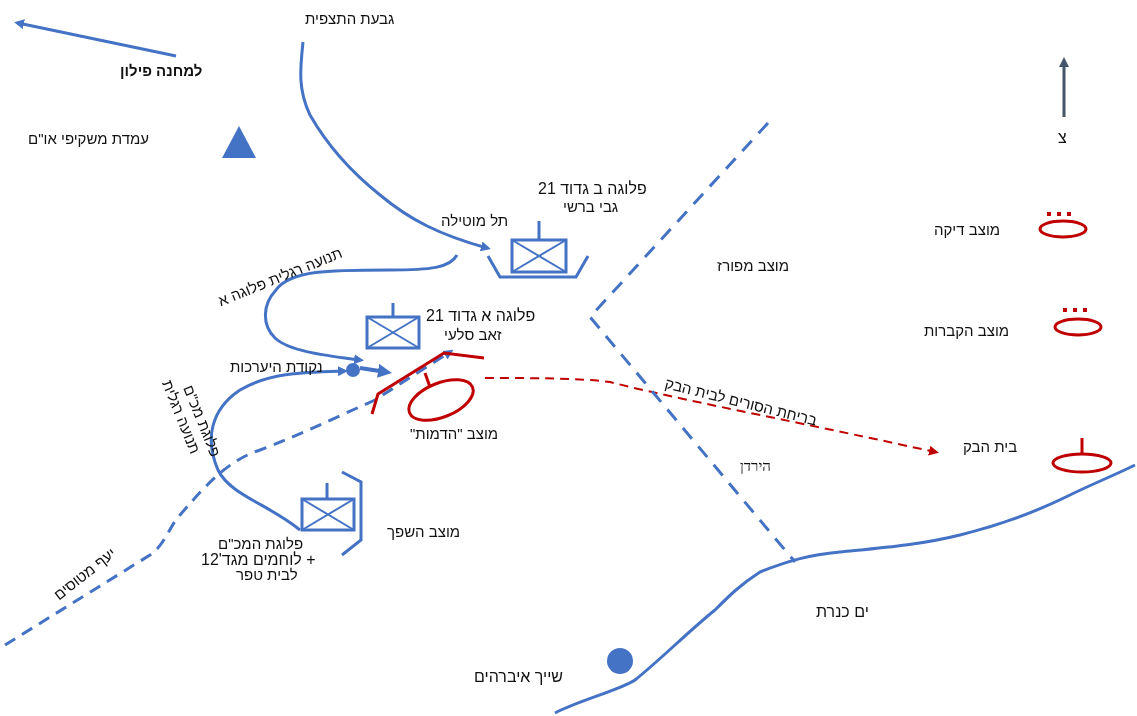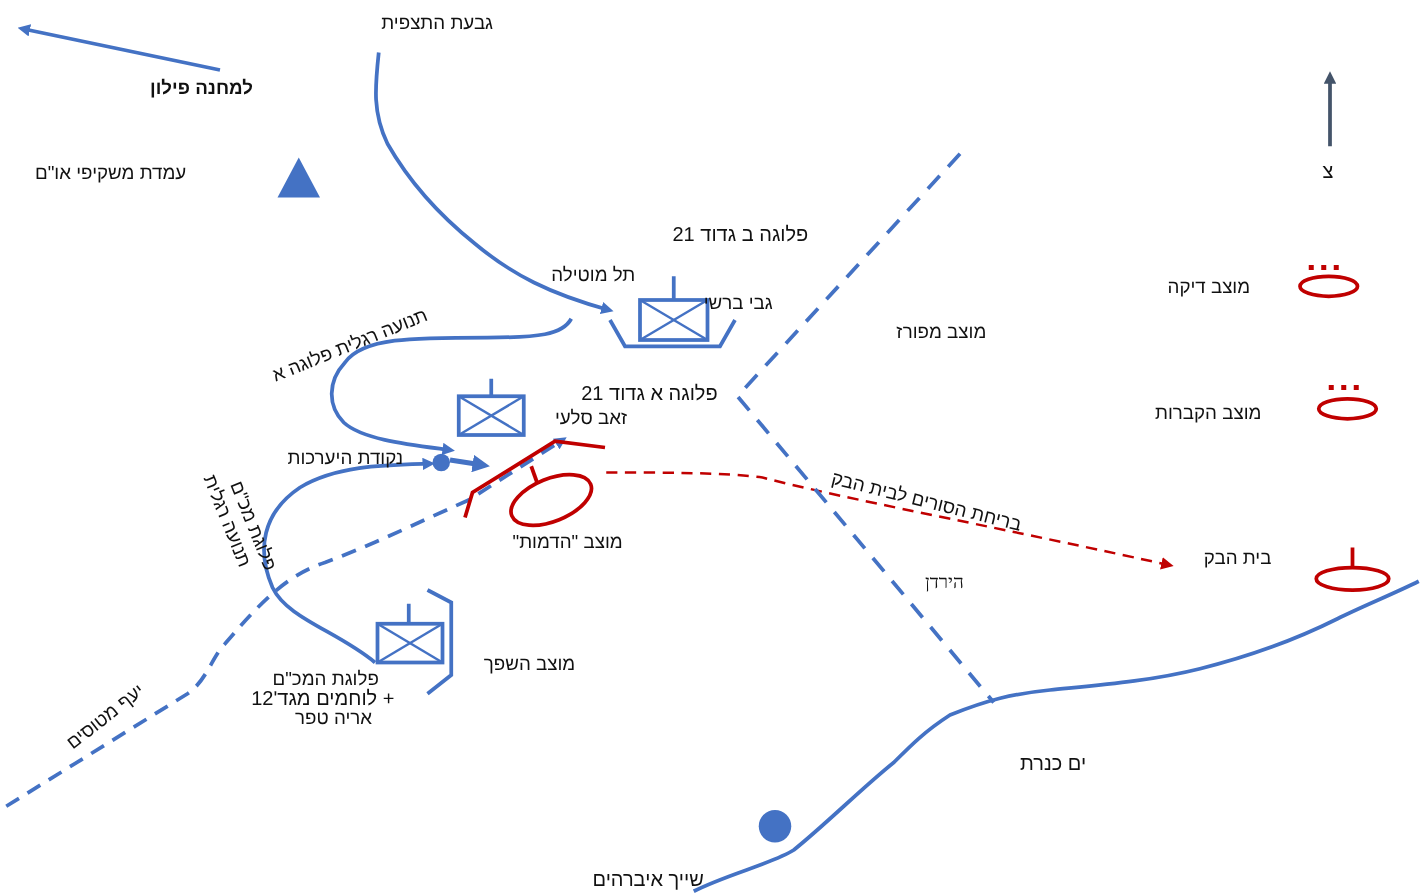--- a/index.html
+++ b/index.html
@@ -101,34 +101,34 @@
     <ellipse cx="1082" cy="463" rx="29" ry="9" fill="none" stroke="#c00000" stroke-width="3"></ellipse>
     <line x1="1082" y1="438" x2="1082" y2="454" stroke="#c00000" stroke-width="3"></line>
   </g>
 </svg>
 
 <div class="lbl" style="left:305px;top:10px;">גבעת התצפית</div>
 <div class="lbl" style="left:120px;top:62px;font-weight:bold;">למחנה פילון</div>
 <div class="lbl" style="left:28px;top:130px;">עמדת משקיפי או"ם</div>
 <div class="lbl" style="left:441px;top:212px;">תל מוטילה</div>
 <div class="lbl lbl2" style="left:538px;top:180px;">פלוגה ב גדוד 21</div>
-<div class="lbl" style="left:563px;top:198px;margin-top:36px;">גבי ברשי</div>
+<div class="lbl" style="left:563px;top:198px;">גבי ברשי</div>
 <div class="lbl rot" style="left:214px;top:268px;transform:rotate(-22deg);">תנועה רגלית פלוגה א</div>
-<div class="lbl lbl2" style="left:426px;top:307px;margin-left:39px;">פלוגה א גדוד 21</div>
+<div class="lbl lbl2" style="left:426px;top:307px;">פלוגה א גדוד 21</div>
 <div class="lbl" style="left:444px;top:326px;">זאב סלעי</div>
 <div class="lbl" style="left:230px;top:358px;">נקודת היערכות</div>
 <div class="lbl" style="left:410px;top:425px;">מוצב "הדמות"</div>
 <div class="lbl rot" style="left:142px;top:408px;transform:rotate(68deg);">תנועה רגלית</div>
 <div class="lbl rot" style="left:164px;top:412px;transform:rotate(68deg);">פלוגת מכ"ם</div>
 <div class="lbl" style="left:387px;top:523px;">מוצב השפך</div>
 <div class="lbl" style="left:218px;top:535px;">פלוגת המכ"ם</div>
 <div class="lbl lbl2" style="left:201px;top:551px;">+ לוחמים מגד'12</div>
-<div class="lbl" style="left:236px;top:566px;">אריה טפר</div>
+<div class="lbl" style="left:236px;top:566px;">לבית טפר</div>
 <div class="lbl rot" style="left:48px;top:565px;transform:rotate(-38deg);">יעף מטוסים</div>
 <div class="lbl" style="left:717px;top:257px;">מוצב מפורז</div>
 <div class="lbl rot" style="left:663px;top:393px;transform:rotate(14deg);">בריחת הסורים לבית הבק</div>
 <div class="lbl" style="left:740px;top:457px;font-family:Liberation Serif, serif;">הירדן</div>
 <div class="lbl" style="left:963px;top:438px;">בית הבק</div>
 <div class="lbl lbl2" style="left:816px;top:603px;">ים כנרת</div>
-<div class="lbl lbl2" style="left:474px;top:696px;text-align:center;">שייך איברהים</div>
+<div class="lbl lbl2" style="left:474px;top:668px;text-align:center;">שייך איברהים</div>
 <div class="lbl lbl2" style="left:1058px;top:129px;">צ</div>
 <div class="lbl" style="left:934px;top:221px;">מוצב דיקה</div>
 <div class="lbl" style="left:924px;top:322px;">מוצב הקברות</div>
 
 </body></html>

